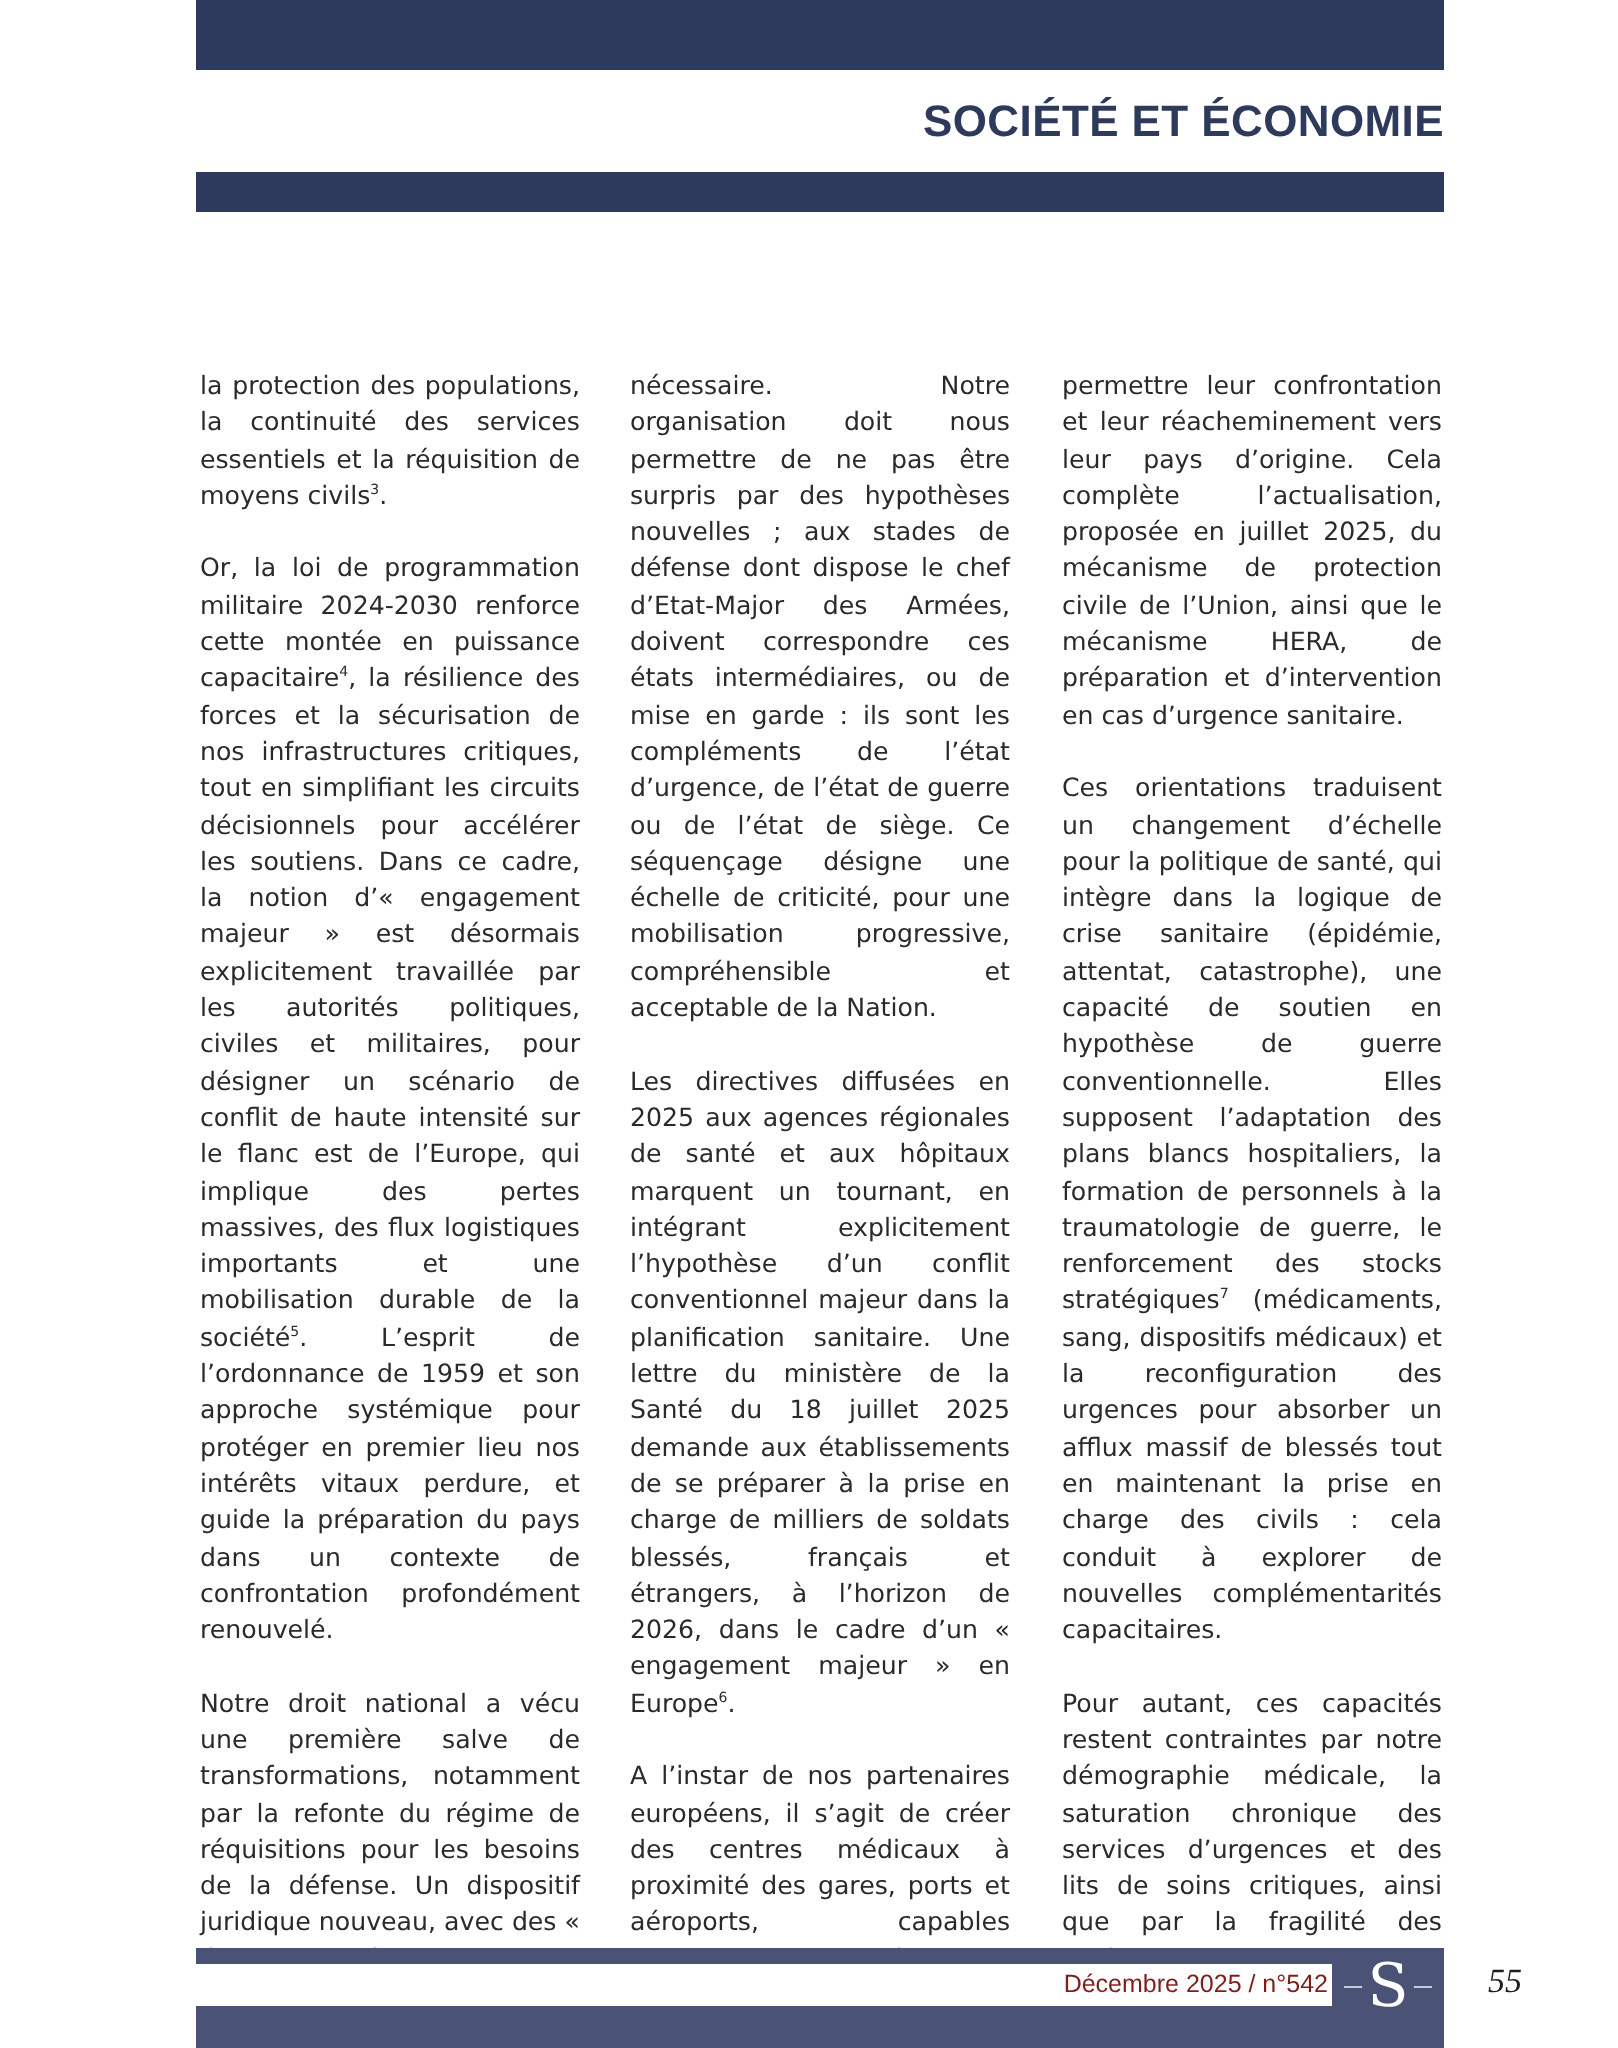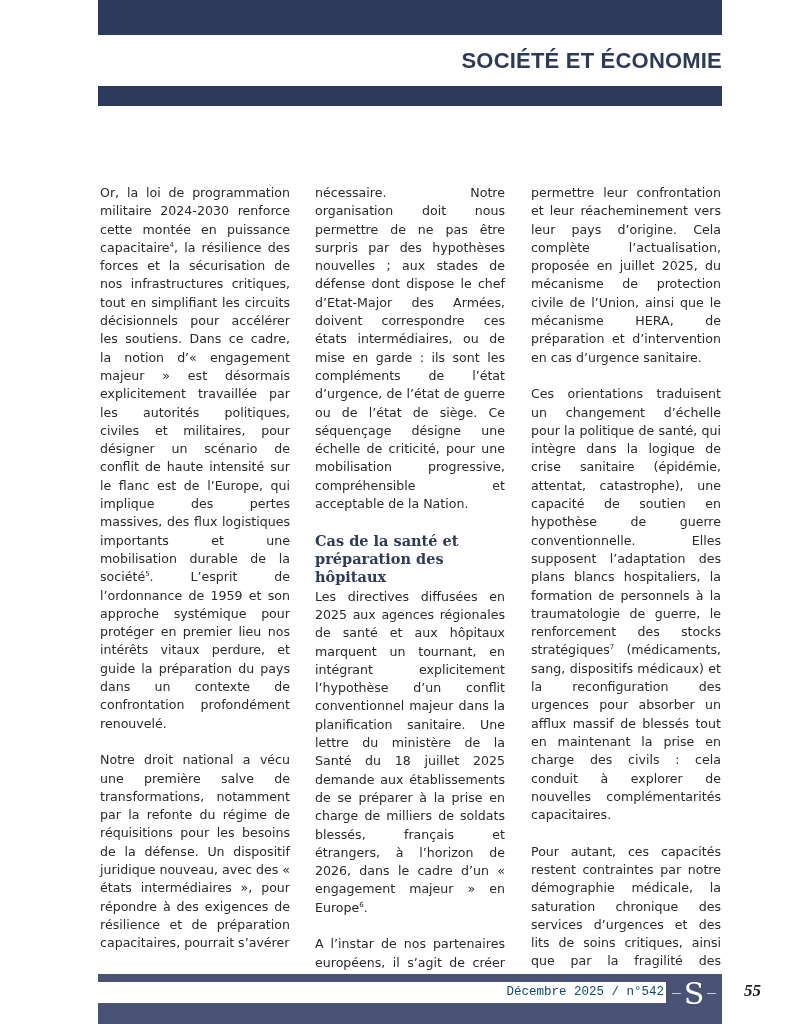--- a/index.html
+++ b/index.html
@@ -11,43 +11,43 @@
   .col p { margin: 0 0 18.3px 0; text-align: justify; }
   .col p.last { margin-bottom: 0; }
   .col1 { left: 100px; }
   .col2 { left: 315px; }
   .col3 { left: 531px; }
   .col h3 { font-family: "DejaVu Serif", serif; font-weight: 700; font-size: 14.5px; line-height: 18px; color: #2e3a5c; margin: 0 0 2px 0; }
   sup { font-size: 7px; vertical-align: 5px; line-height: 0; }
   .footer-bar-thin { position: absolute; left: 98px; top: 974px; width: 572px; height: 8px; background: #4a5275; }
   .footer-bar-bottom { position: absolute; left: 98px; top: 1003px; width: 572px; height: 21px; background: #4a5275; }
   .footer-strip { position: absolute; left: 98px; top: 982px; width: 572px; height: 21px; background: #ffffff; }
-  .footer-issue { position: absolute; right: 145px; top: 985px; font-family: Liberation Mono, monospace; font-size: 12.5px; color: #0c4a6e; }
+  .footer-issue { position: absolute; right: 145px; top: 985px; font-family: Liberation Sans, sans-serif; font-size: 12.5px; color: #7f1d1d; }
   .footer-emblem { position: absolute; left: 666px; top: 974px; width: 56px; height: 50px; background: #4a5275; }
   .emblem-letter { position: absolute; left: 0; width: 56px; top: 2px; text-align: center; font-family: "DejaVu Serif", serif; font-size: 30px; color: #ffffff; line-height: 36px; }
   .emblem-dash-l, .emblem-dash-r { position: absolute; top: 19px; width: 9px; height: 1px; background: #c8cce0; }
   .emblem-dash-l { left: 6px; }
   .emblem-dash-r { right: 6px; }
-  .page-number { position: absolute; left: 744px; top: 981px; font-family: "Liberation Serif", serif; font-style: italic; font-weight: 700; font-size: 17px; color: #1e1e1e; }
+  .page-number { position: absolute; left: 744px; top: 981px; font-family: "Liberation Serif", serif; font-style: italic; font-weight: 400; font-size: 17px; color: #1e1e1e; }
 </style>
 </head>
 <body>
 
 <div class="bar-top"></div>
 <div class="section-title">SOCIÉTÉ ET ÉCONOMIE</div>
 <div class="bar-under"></div>
 
 <div class="col col1">
+  <p><span>la protection des populations, la continuité des services essentiels et la réquisition de moyens civils</span><sup>3</sup><span>.</span></p>
   <p><span>Or, la loi de programmation militaire 2024-2030 renforce cette montée en puissance capacitaire</span><sup>4</sup><span>, la résilience des forces et la sécurisation de nos infrastructures critiques, tout en simplifiant les circuits décisionnels pour accélérer les soutiens. Dans ce cadre, la notion d’« engagement majeur » est désormais explicitement travaillée par les autorités politiques, civiles et militaires, pour désigner un scénario de conflit de haute intensité sur le flanc est de l’Europe, qui implique des pertes massives, des flux logistiques importants et une mobilisation durable de la société</span><sup>5</sup><span>. L’esprit de l’ordonnance de 1959 et son approche systémique pour protéger en premier lieu nos intérêts vitaux perdure, et guide la préparation du pays dans un contexte de confrontation profondément renouvelé.</span></p>
   <p class="last">Notre droit national a vécu une première salve de transformations, notamment par la refonte du régime de réquisitions pour les besoins de la défense. Un dispositif juridique nouveau, avec des « états intermédiaires », pour répondre à des exigences de résilience et de préparation capacitaires, pourrait s’avérer</p>
 </div>
 
 <div class="col col2">
   <p>nécessaire. Notre organisation doit nous permettre de ne pas être surpris par des hypothèses nouvelles ; aux stades de défense dont dispose le chef d’Etat-Major des Armées, doivent correspondre ces états intermédiaires, ou de mise en garde : ils sont les compléments de l’état d’urgence, de l’état de guerre ou de l’état de siège. Ce séquençage désigne une échelle de criticité, pour une mobilisation progressive, compréhensible et acceptable de la Nation.</p>
-  <h3>Cas de la santé et préparation des hôpitaux</h3>
   <p><span>Les directives diffusées en 2025 aux agences régionales de santé et aux hôpitaux marquent un tournant, en intégrant explicitement l’hypothèse d’un conflit conventionnel majeur dans la planification sanitaire. Une lettre du ministère de la Santé du 18 juillet 2025 demande aux établissements de se préparer à la prise en charge de milliers de soldats blessés, français et étrangers, à l’horizon de 2026, dans le cadre d’un « engagement majeur » en Europe</span><sup>6</sup><span>.</span></p>
   <p class="last">A l’instar de nos partenaires européens, il s’agit de créer des centres médicaux à proximité des gares, ports et aéroports, capables d’accueillir jusqu’à 100 soldats étrangers blessés par jour, extensibles à 250 lors de pics d’affluence, afin de</p>
 </div>
 
 <div class="col col3">
   <p>permettre leur confrontation et leur réacheminement vers leur pays d’origine. Cela complète l’actualisation, proposée en juillet 2025, du mécanisme de protection civile de l’Union, ainsi que le mécanisme HERA, de préparation et d’intervention en cas d’urgence sanitaire.</p>
   <p><span>Ces orientations traduisent un changement d’échelle pour la politique de santé, qui intègre dans la logique de crise sanitaire (épidémie, attentat, catastrophe), une capacité de soutien en hypothèse de guerre conventionnelle. Elles supposent l’adaptation des plans blancs hospitaliers, la formation de personnels à la traumatologie de guerre, le renforcement des stocks stratégiques</span><sup>7</sup><span> (médicaments, sang, dispositifs médicaux) et la reconfiguration des urgences pour absorber un afflux massif de blessés tout en maintenant la prise en charge des civils : cela conduit à explorer de nouvelles complémentarités capacitaires.</span></p>
   <p class="last">Pour autant, ces capacités restent contraintes par notre démographie médicale, la saturation chronique des services d’urgences et des lits de soins critiques, ainsi que par la fragilité des chaînes logistiques. La réussite de ces plans dépendra donc de la qualité de la coordination entre ministère des Armées, ministère de la Santé, collectivités territoriales</p>
 </div>
 

